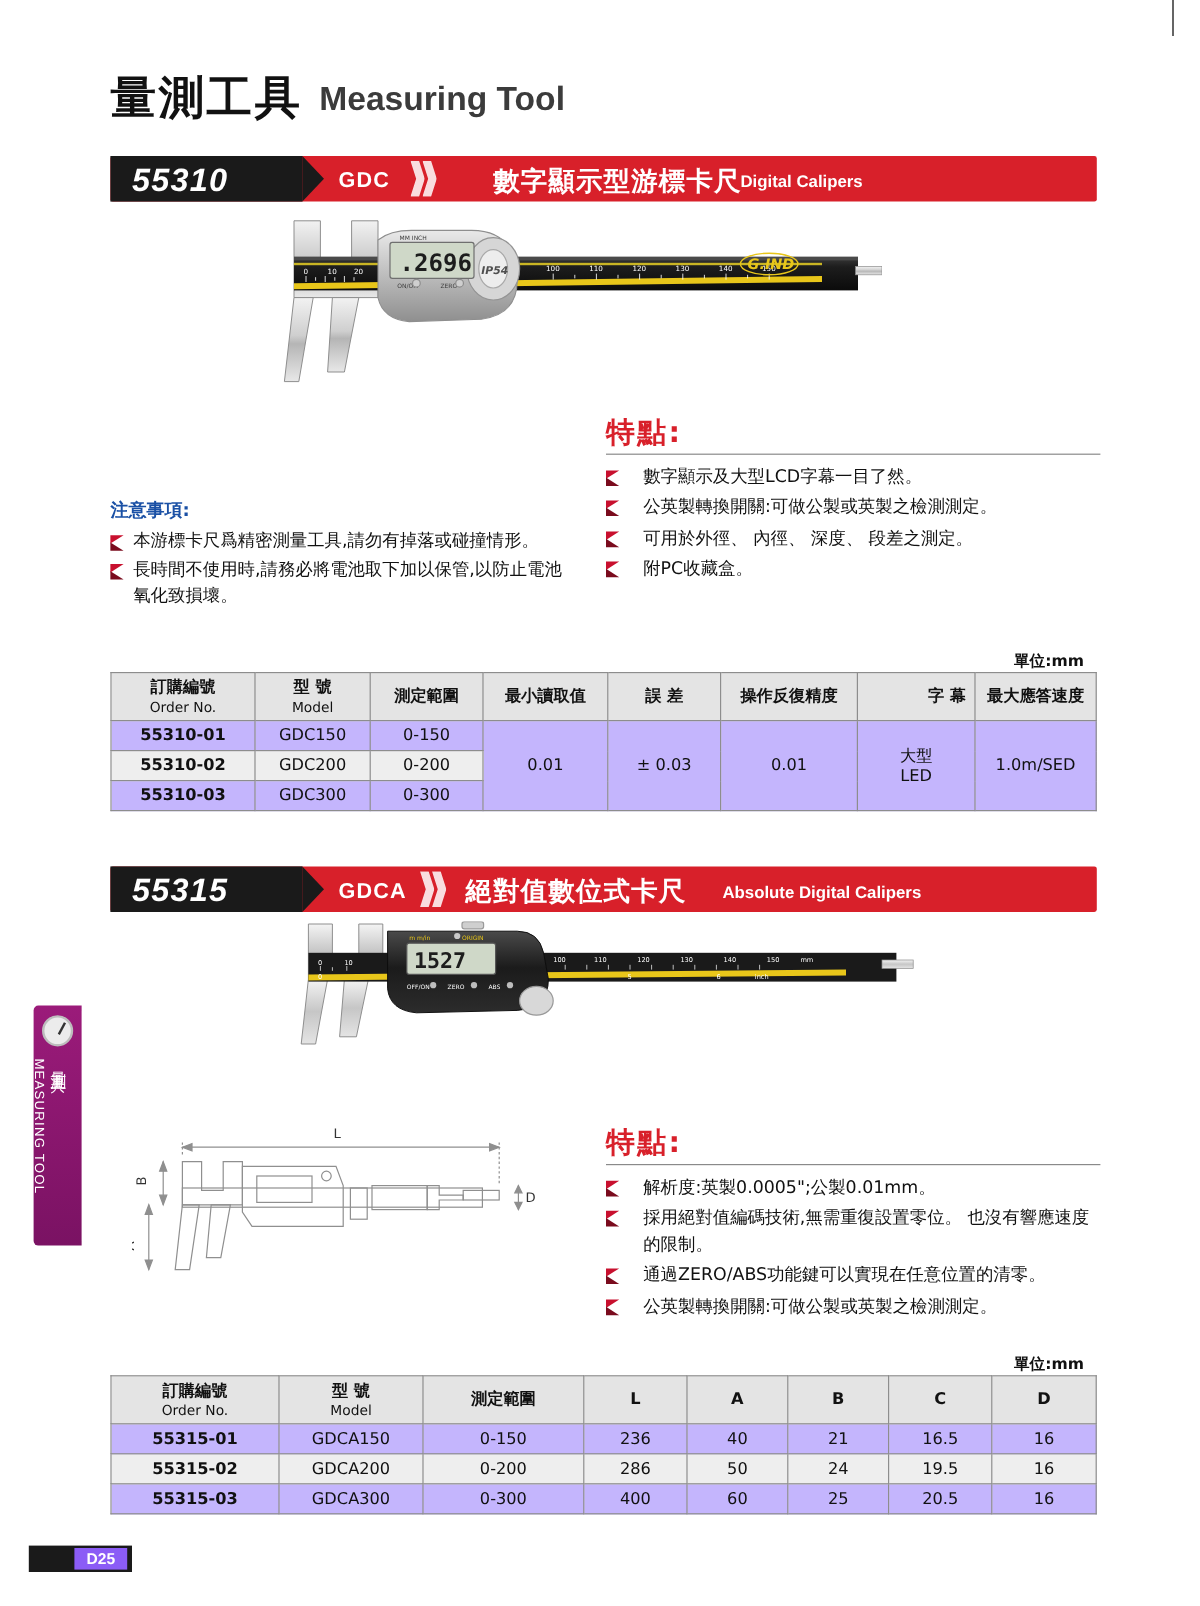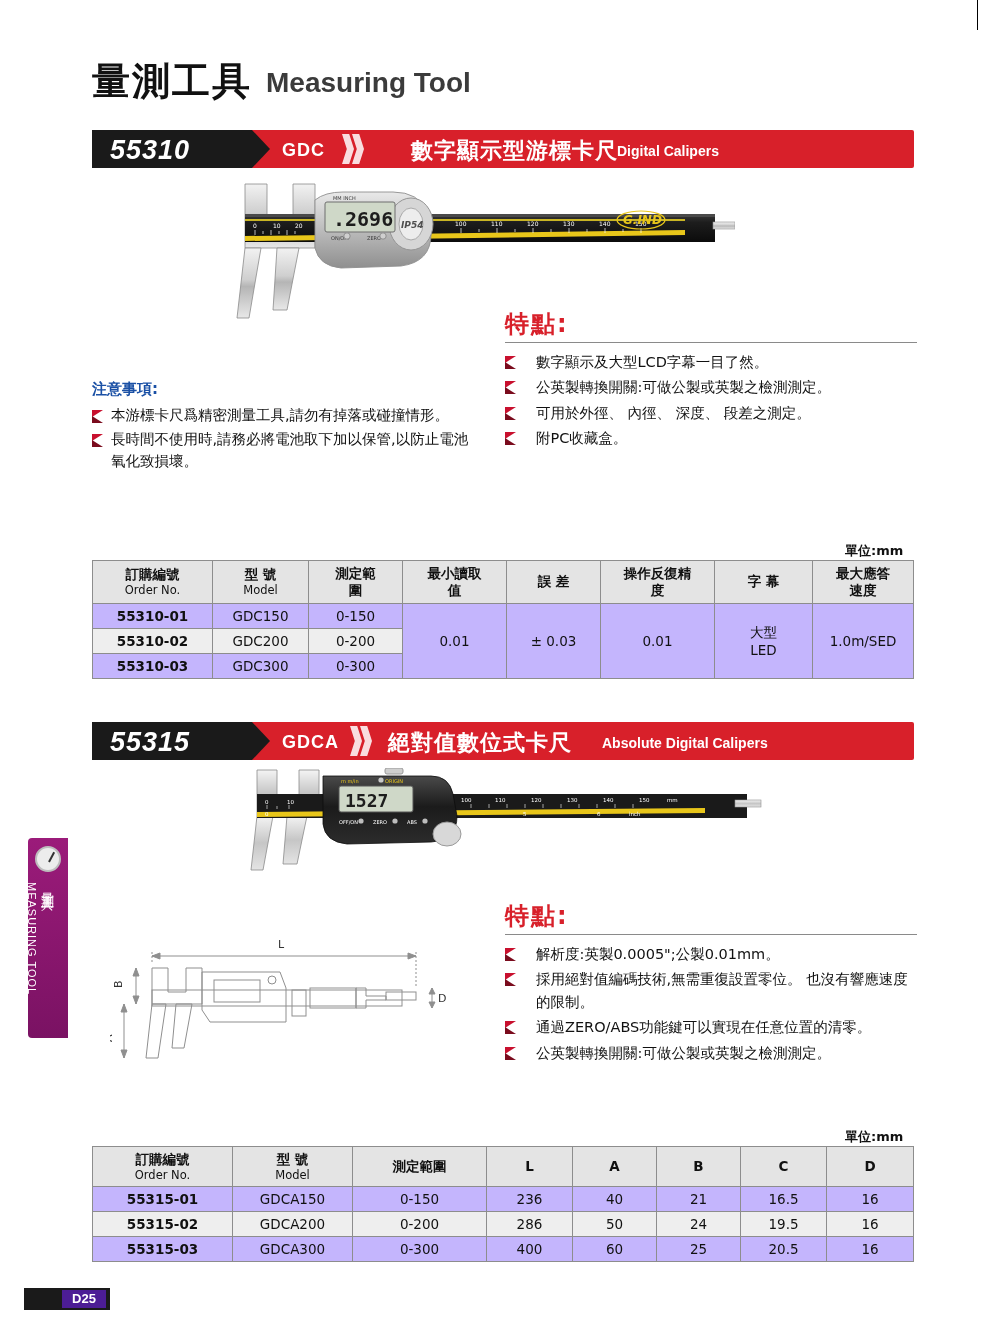--- a/index.html
+++ b/index.html
@@ -46,21 +46,21 @@
   .banner .chev { position:absolute; top:4px; width:26px; height:30px; }
   .banner .chev span {
     position:absolute; top:0; width:12px; height:30px;
     background:#fff; opacity:.85;
     clip-path:polygon(0 0, 60% 0, 100% 50%, 60% 100%, 0 100%, 40% 50%);
   }
   .banner .name-cn { position:absolute; top:6px; color:#fff; font-family:"DejaVu Sans",sans-serif; font-size:22px; font-weight:bold; letter-spacing:1px; }
   .banner .name-en { position:absolute; top:13px; color:#fff; font-size:14px; font-weight:bold; }
 
   
-  .notes { position:absolute; }
+  .notes { position:absolute;margin-top:36px; }
   .notes h4 { margin:0 0 6px 0; font-family:"DejaVu Sans",sans-serif; font-size:15px; color:#1a50a5; font-weight:bold; }
   .note-item { display:flex; gap:6px; margin-bottom:2px; font-family:"DejaVu Sans",sans-serif; font-size:14.5px; line-height:1.5; color:#111; }
   .arrow { flex:0 0 auto; width:13px; height:13px; margin-top:5px; position:relative; }
   .arrow:before {
     content:""; position:absolute; left:0; top:0;
     border-top:7px solid #c8102e; border-right:11px solid transparent;
   }
   .arrow:after {
     content:""; position:absolute; left:0; top:6px;
     border-bottom:7px solid #7a0b1d; border-right:11px solid transparent;
@@ -72,21 +72,21 @@
   .feat-rule { border-bottom:1px solid #8a8a8a; margin:2px 0 8px 0; }
   .feat-item { display:flex; gap:18px; margin-bottom:3px; font-family:"DejaVu Sans",sans-serif; font-size:14.5px; line-height:1.55; }
 
   
   .unit { position:absolute; font-family:"DejaVu Sans",sans-serif; font-size:13px; font-weight:bold; }
   table.spec { position:absolute; border-collapse:collapse; font-family:"DejaVu Sans",sans-serif; }
   table.spec th, table.spec td {
     border:1px solid #8d8d8d; text-align:center; vertical-align:middle;
     font-size:13.5px; color:#111;
   }
-  table.spec thead th { background:#e4e4e4; font-weight:bold; padding:4px 20px; line-height:1.25; }
+  table.spec thead th { background:#e4e4e4; font-weight:bold; padding:4px 7px; line-height:1.25; }
   table.spec thead th .en { display:block; font-size:11.5px; font-weight:normal; }
   table.spec tbody td { padding:4px 2px; background:#c4b5fd; }
   table.spec tbody tr.alt td { background:#eeeeee; }
   table.spec td.ord { font-weight:bold; }
 
   
   .side-tab {
     position:absolute; left:28px; top:838px; width:40px; height:200px;
     background:linear-gradient(180deg,#9b1b7a 0%, #7a1263 100%);
     border-radius:4px 0 0 4px;
@@ -104,21 +104,21 @@
     font-family:"DejaVu Sans",sans-serif; font-size:13px; color:#fff; letter-spacing:2px;
   }
   .side-tab .v-en {
     position:absolute; left:-2px; top:44px; writing-mode:vertical-rl;
     font-size:11px; color:#fff; letter-spacing:1px;
   }
 
   
   .footer { position:absolute; left:24px; bottom:28px; width:86px; height:22px; background:#1a1a1a; }
   .footer .pg {
-    position:absolute; right:4px; top:2px; width:44px; height:18px; background:#4c1d95;
+    position:absolute; right:4px; top:2px; width:44px; height:18px; background:#8b5cf6;
     color:#fff; font-size:13px; font-weight:bold; text-align:center; line-height:18px;
   }
 
   
   .caliper { position:absolute; }
   
   .linedraw { position:absolute; }
 </style>
 </head>
 <body>
@@ -278,21 +278,21 @@
           <span class="en">Order No.</span>
         </th>
         <th style="width:96px;">
           <span>型 號</span>
           <span class="en">Model</span>
         </th>
         <th style="width:94px;"><span>測定範圍</span></th>
         <th style="width:104px;"><span>最小讀取值</span></th>
         <th style="width:94px;"><span>誤 差</span></th>
         <th style="width:114px;"><span>操作反復精度</span></th>
-        <th style="width:98px;"><span>字 幕</span></th>
+        <th style="width:98px;text-align:right;"><span>字 幕</span></th>
         <th><span>最大應答速度</span></th>
       </tr>
     </thead>
     <tbody>
       <tr>
         <td class="ord">55310-01</td>
         <td>GDC150</td>
         <td>0-150</td>
         <td rowspan="3">0.01</td>
         <td rowspan="3">± 0.03</td>

